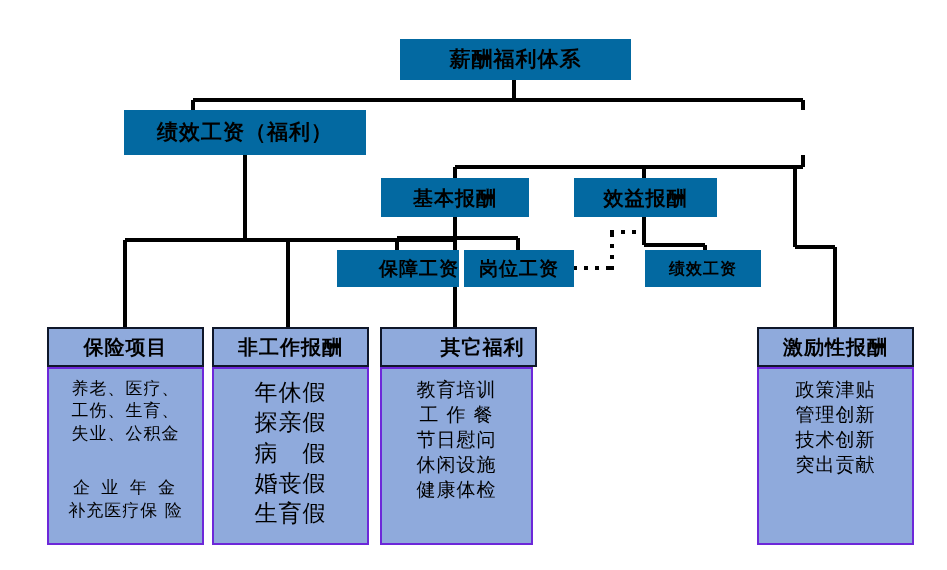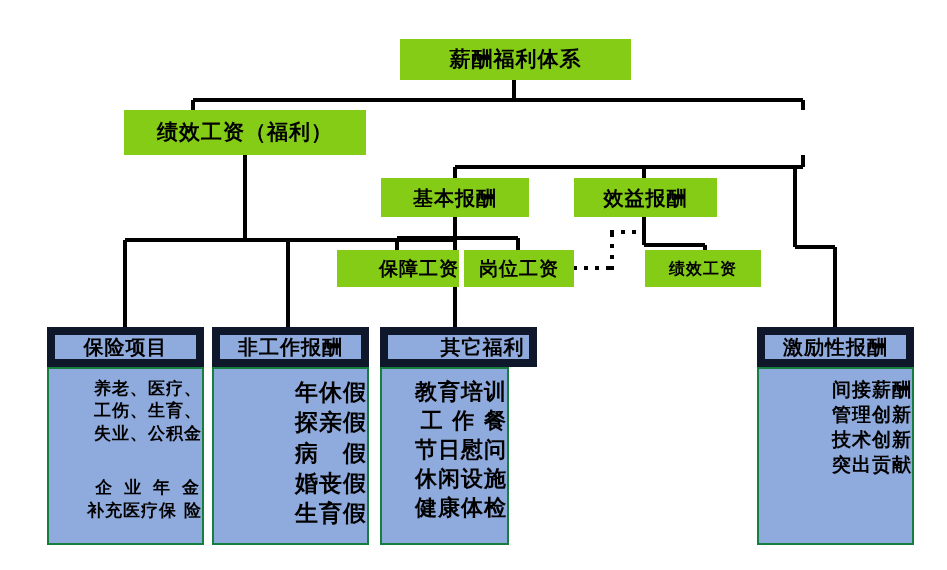--- a/index.html
+++ b/index.html
@@ -15,47 +15,47 @@
     position:absolute;left:0;top:0;width:947px;height:570px;
   }
   
   #lines{
     position:absolute;left:0;top:0;width:947px;height:570px;
     z-index:1;pointer-events:none;
   }
   .node{
     position:absolute;
     z-index:2;
-    background:#84cc16;
+    background:#0369a1;
     color:#000000;
     display:flex;
     align-items:center;
     justify-content:center;
     text-align:center;
     box-sizing:border-box;
     font-weight:700;
     letter-spacing:1px;
     line-height:1.1;
     white-space:nowrap;
   }
   
   .plain{border:none;}
   
   .grp-head{
-    border:8px solid #0f172a;
+    border:2px solid #0f172a;
     background:#8faadc;
     font-weight:700;
   }
   .grp-body{
-    border:2px solid #15803d;
+    border:2px solid #6d28d9;
     background:#8faadc;
     display:block;
-    text-align:right;
+    text-align:center;
     padding-top:8px;
-    font-weight:700;
+    font-weight:400;
     letter-spacing:1px;
     line-height:1.32;
     white-space:normal;
   }
   .grp-body .line{display:block;}
   .sp2{letter-spacing:3px;margin-top:32px;}
 </style>
 </head>
 <body>
 
@@ -148,31 +148,31 @@
     <span class="line">年休假</span>
     <span class="line">探亲假</span>
     <span class="line">病　假</span>
     <span class="line">婚丧假</span>
     <span class="line">生育假</span>
   </div>
 
   <div class="node grp-head" style="left:380px;top:327px;width:157px;height:40px;font-size:20px;padding-left:48px;">
     <span>其它福利</span>
   </div>
-  <div class="node grp-body" style="left:380px;top:367px;width:129px;height:178px;font-size:22px;">
+  <div class="node grp-body" style="left:380px;top:367px;width:153px;height:178px;font-size:19px;">
     <span class="line">教育培训</span>
     <span class="line">工 作 餐</span>
     <span class="line">节日慰问</span>
     <span class="line">休闲设施</span>
     <span class="line">健康体检</span>
   </div>
 
   <div class="node grp-head" style="left:757px;top:327px;width:157px;height:40px;font-size:20px;">
     <span>激励性报酬</span>
   </div>
   <div class="node grp-body" style="left:757px;top:367px;width:157px;height:178px;font-size:19px;">
-    <span class="line">间接薪酬</span>
+    <span class="line">政策津贴</span>
     <span class="line">管理创新</span>
     <span class="line">技术创新</span>
     <span class="line">突出贡献</span>
   </div>
 
 </div>
 
 </body></html>

